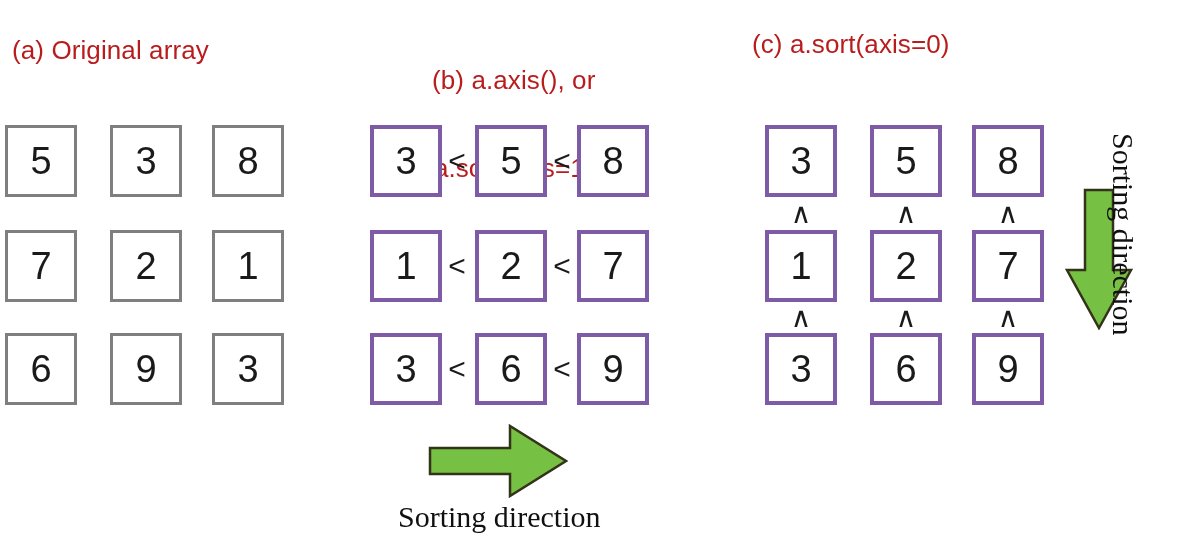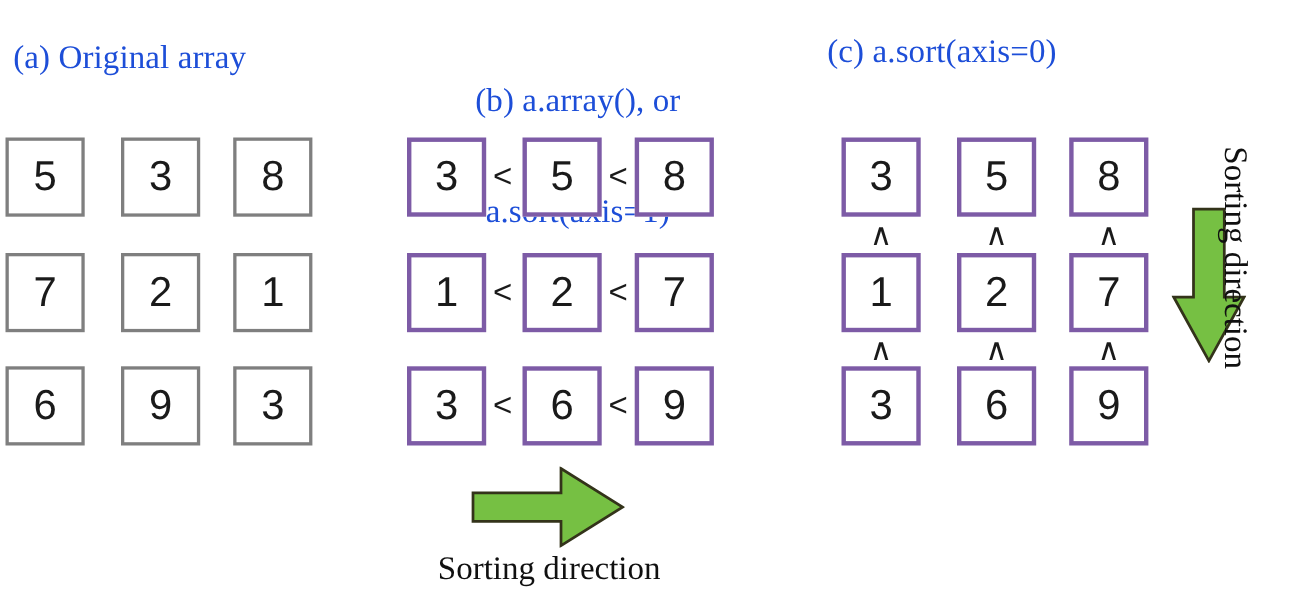--- a/index.html
+++ b/index.html
@@ -11,24 +11,24 @@
     width: 1193px;
     height: 548px;
     position: relative;
     overflow: hidden;
     font-family: "Liberation Serif", "DejaVu Serif", serif;
     color: #111111;
   }
 
   .panel-title {
     position: absolute;
-    font-family: Liberation Serif, serif;
-    font-size: 30px;
+    font-family: Liberation Sans, sans-serif;
+    font-size: 26px;
     line-height: 1.12;
-    color: #1d4ed8;
+    color: #b91c1c;
     white-space: pre;
     letter-spacing: 0.1px;
   }
   #title-a { left: 12px;  top: 36px; }
   #title-b { left: 432px; top: 8px;  text-align: center; }
   #title-c { left: 752px; top: 30px; text-align: right; }
 
   .grid {
     position: absolute;
   }
@@ -130,21 +130,21 @@
     transform-origin: left top;
     transform: rotate(90deg);
   }
 </style>
 </head>
 <body>
 
 <div id="title-a" class="panel-title">(a) Original array</div>
 
 <div id="title-b" class="panel-title">
-  <div>(b) a.array(), or</div>
+  <div>(b) a.axis(), or</div>
   <div>a.sort(axis=1)</div>
 </div>
 
 <div id="title-c" class="panel-title">(c) a.sort(axis=0)</div>
 
 <div id="grid-a" class="grid">
   <div class="cell gray r1 c1">5</div>
   <div class="cell gray r1 c2">3</div>
   <div class="cell gray r1 c3">8</div>
 

